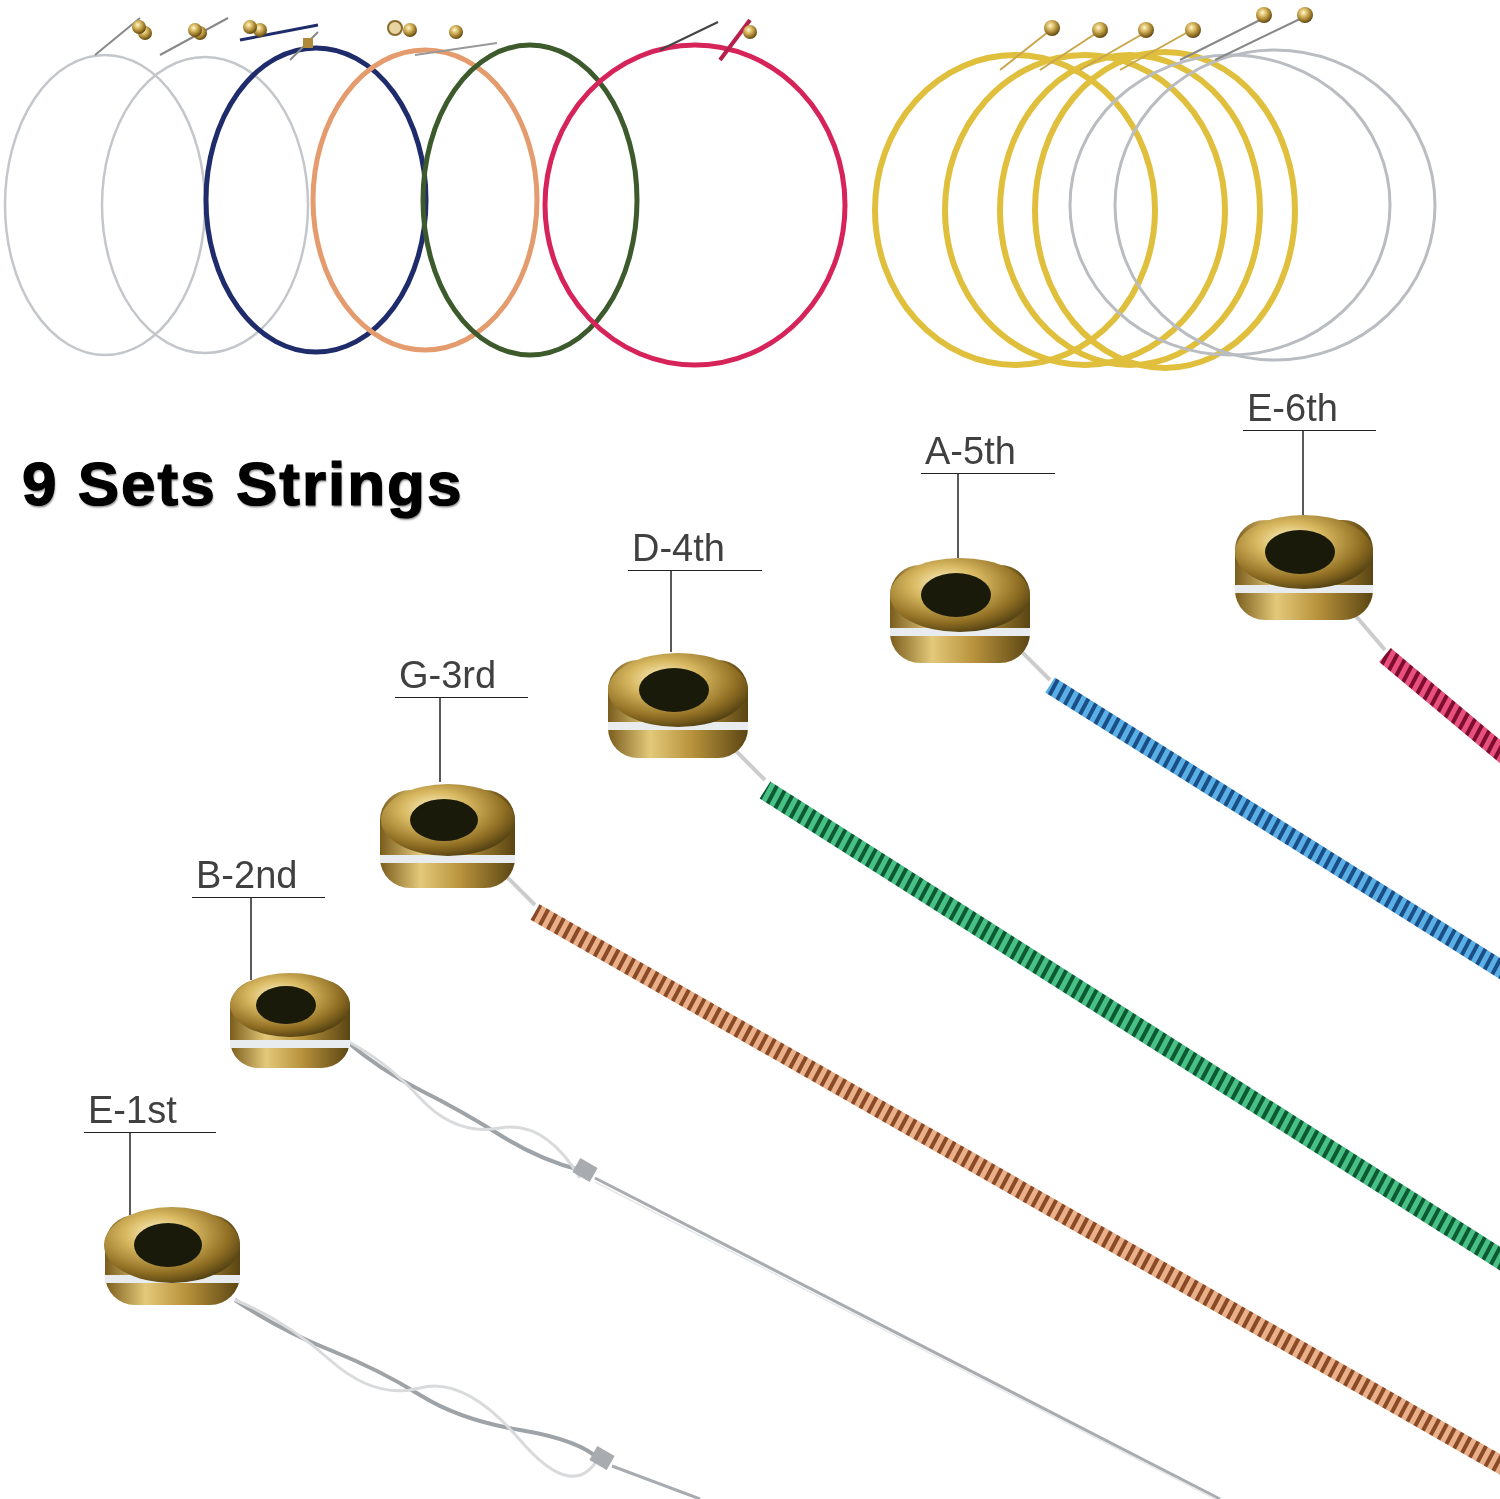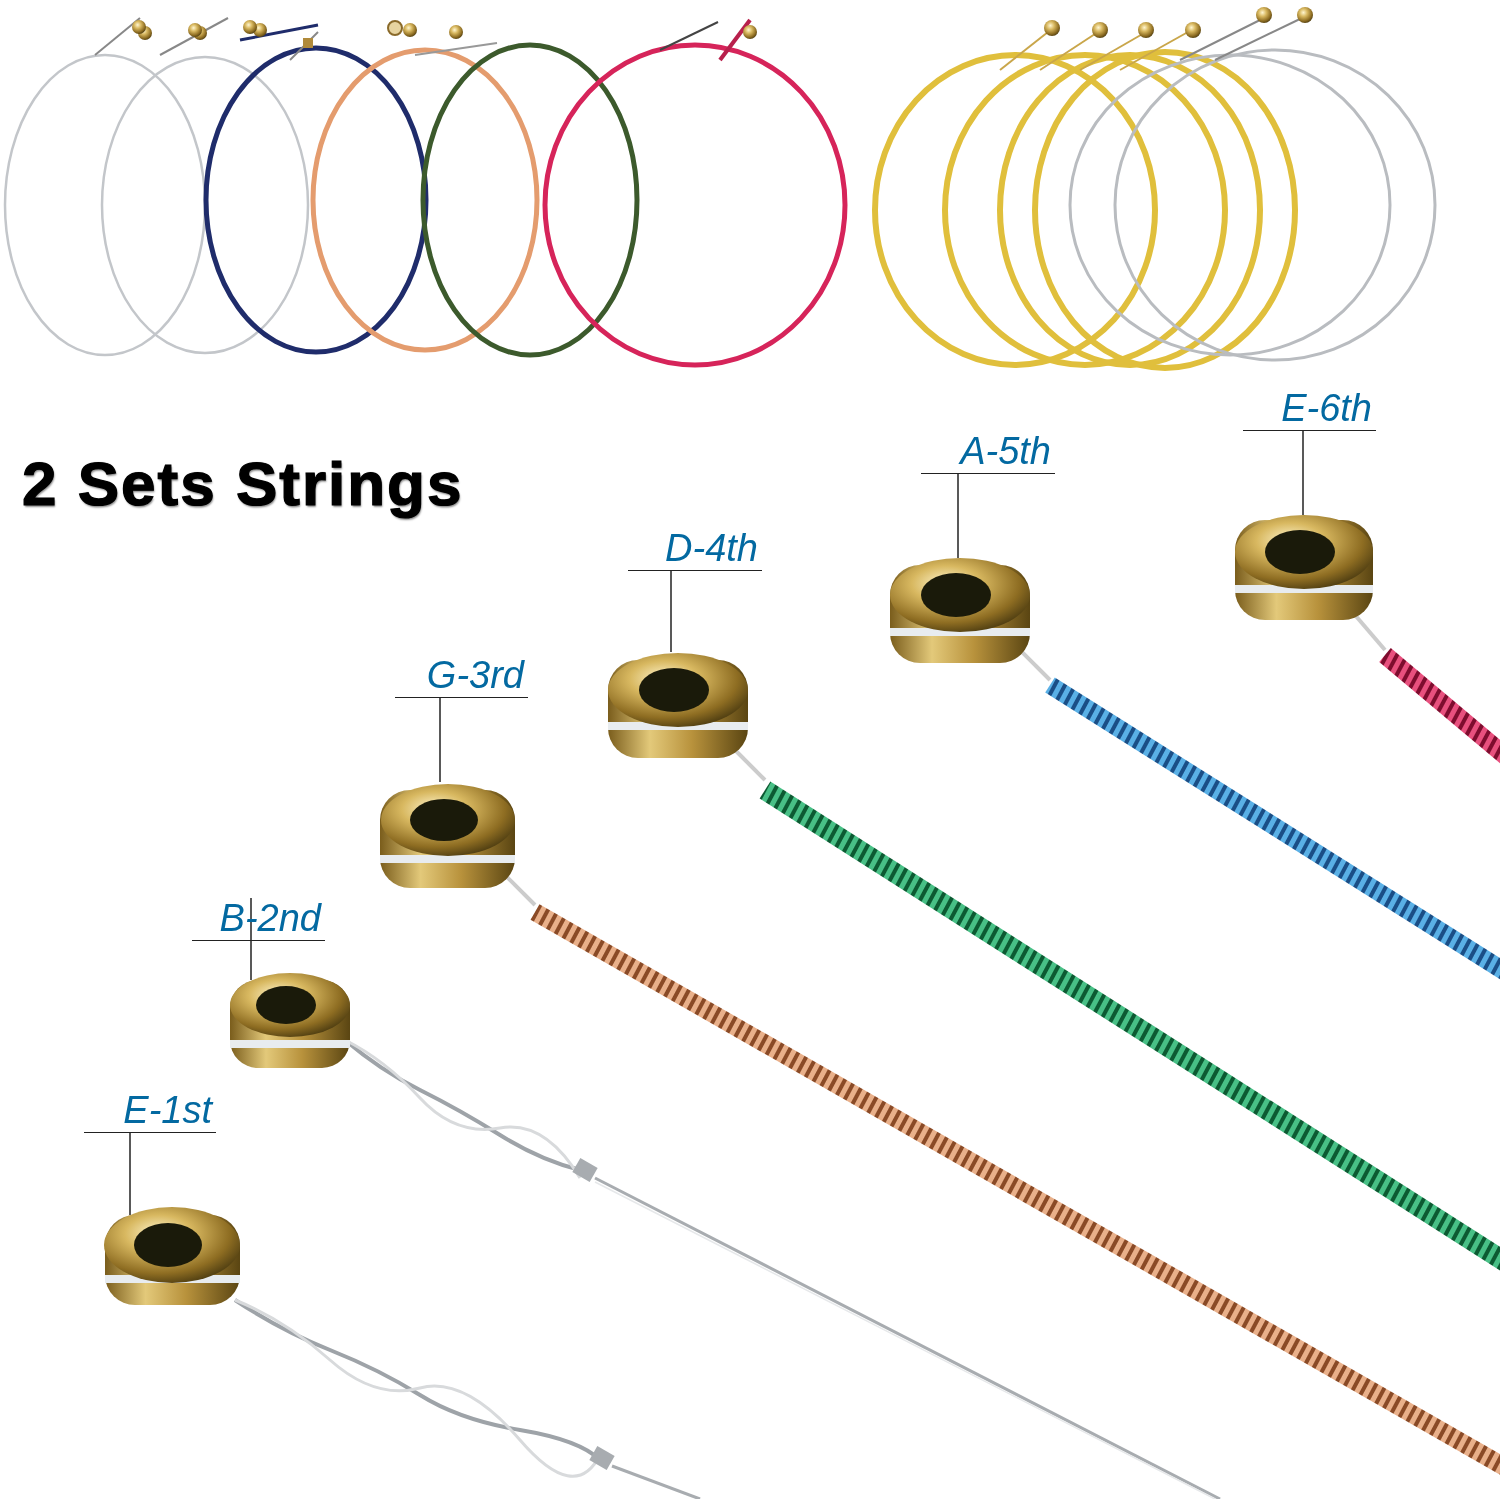--- a/index.html
+++ b/index.html
@@ -1,19 +1,19 @@
 <!DOCTYPE html>
 <html><head>
 <meta charset="utf-8">
 <style>
   html,body{margin:0;padding:0;background:#ffffff;}
   body{width:1500px;height:1499px;position:relative;overflow:hidden;font-family:"Liberation Sans",sans-serif;}
   .layer{position:absolute;left:0;top:0;}
   .headline{position:absolute;left:22px;top:448px;font-family:"Liberation Sans",sans-serif;font-weight:900;font-size:62px;letter-spacing:2px;color:#000;text-shadow:0 0 1px #333,1px 2px 2px rgba(0,0,0,.45);-webkit-text-stroke:1.2px #000;white-space:nowrap;}
-  .label{position:absolute;font-family:"Liberation Sans",sans-serif;font-size:38px;color:#0369a1;white-space:nowrap;text-align:right;font-style:italic;}
+  .label{position:absolute;font-family:"Liberation Sans",sans-serif;font-size:38px;color:#404040;white-space:nowrap;text-align:left;}
   .label .txt{display:block;padding:0 4px 2px;line-height:40px;}
   .label .rule{display:block;height:0;border-top:1.5px solid #222;}
 </style>
 </head>
 <body>
 
 <svg class="layer" width="1500" height="1499" viewBox="0 0 1500 1499" xmlns="http://www.w3.org/2000/svg">
   <defs>
     <radialGradient id="brass" cx="40%" cy="35%" r="70%">
       <stop offset="0" stop-color="#fff6d0"></stop>
@@ -176,27 +176,27 @@
   <g stroke="#222" stroke-width="1.5">
     <line x1="130" y1="1133" x2="130" y2="1215"></line>
     <line x1="251" y1="898" x2="251" y2="980"></line>
     <line x1="440" y1="697" x2="440" y2="782"></line>
     <line x1="671" y1="570" x2="671" y2="652"></line>
     <line x1="958" y1="473" x2="958" y2="558"></line>
     <line x1="1303" y1="430" x2="1303" y2="515"></line>
   </g>
 </svg>
 
-<div class="headline">2 Sets Strings</div>
+<div class="headline">9 Sets Strings</div>
 
 <div class="label" style="left:84px;top:1090px;width:132px;">
   <span class="txt">E-1st</span>
   <span class="rule"></span>
 </div>
-<div class="label" style="left:192px;top:855px;width:133px;margin-top:43px;">
+<div class="label" style="left:192px;top:855px;width:133px;">
   <span class="txt">B-2nd</span>
   <span class="rule"></span>
 </div>
 <div class="label" style="left:395px;top:655px;width:133px;">
   <span class="txt">G-3rd</span>
   <span class="rule"></span>
 </div>
 <div class="label" style="left:628px;top:528px;width:134px;">
   <span class="txt">D-4th</span>
   <span class="rule"></span>

